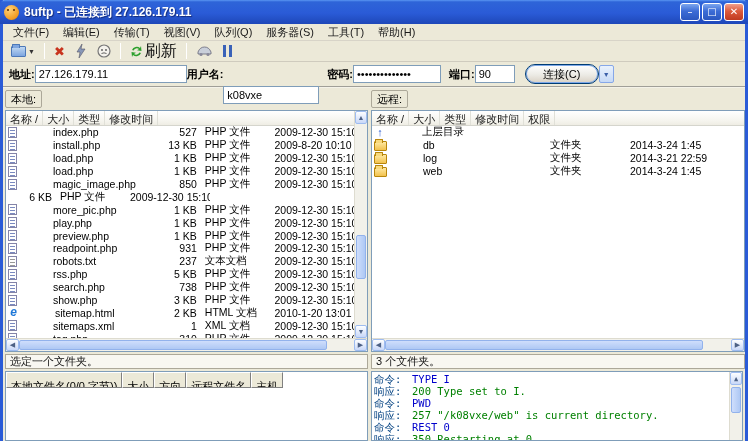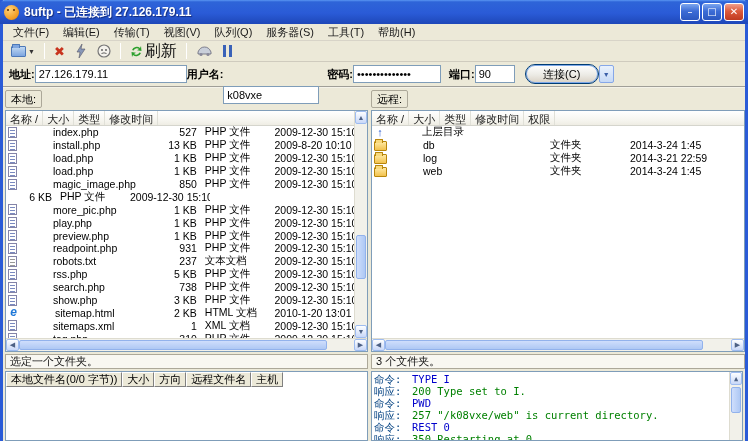--- a/index.html
+++ b/index.html
@@ -86,21 +86,21 @@
   .hscroll .sb-btn { width:13px; flex:0 0 auto; }
   .htrack { flex:1; position:relative; }
   .hthumb { position:absolute; top:1px; bottom:1px; left:0; width:92%; background:linear-gradient(180deg,#CFDEFC,#AEC8F4); border:1px solid #92B2EC; border-radius:2px; }
 
   .statusline { height:15px; margin-top:2px; background:#F8F7F1; border:1px solid #ACA899; padding:0 4px; line-height:13px; color:#111; }
 
   
   .bottom { display:flex; gap:3px; padding:2px 2px 0 2px; flex:1; overflow:hidden; }
   .queue { width:363px; background:#fff; border:1px solid #7F9DB9; overflow:hidden; }
   .qheader { display:flex; height:15px; }
-  .qheader .qc { background:#ECE9D8; border:1px solid; border-color:#FFFFFF #808080 #808080 #FFFFFF; padding:0 4px; white-space:nowrap; overflow:hidden; line-height:13px; }
+  .qheader .qc { background:#ECE9D8; border:1px solid; border-color:#FFFFFF #808080 #808080 #FFFFFF; padding:7px 4px; white-space:nowrap; overflow:hidden; line-height:13px; }
   .logpane { flex:1; background:#fff; border:1px solid #7F9DB9; position:relative; overflow:hidden; font-family:"DejaVu Sans Mono",monospace; font-size:10.5px; }
   .loglines { position:absolute; inset:1px 14px 0 2px; overflow:hidden; }
   .logline { height:12px; line-height:12px; display:flex; white-space:nowrap; }
   .loglabel { width:38px; color:#004080; flex:0 0 auto; }
   .logline.cmd .logtext { color:#0000CC; }
   .logline.resp .logtext { color:#008000; }
   .logscroll { position:absolute; top:0; right:0; bottom:0; width:13px; background:#F2F1EA; border-left:1px solid #DEDCD0; }
   .logscroll .sb-btn { height:13px; }
   .logthumb { position:absolute; left:1px; right:1px; top:15px; height:26px; background:linear-gradient(90deg,#CFDEFC,#AEC8F4); border:1px solid #92B2EC; border-radius:2px; }
 </style>

